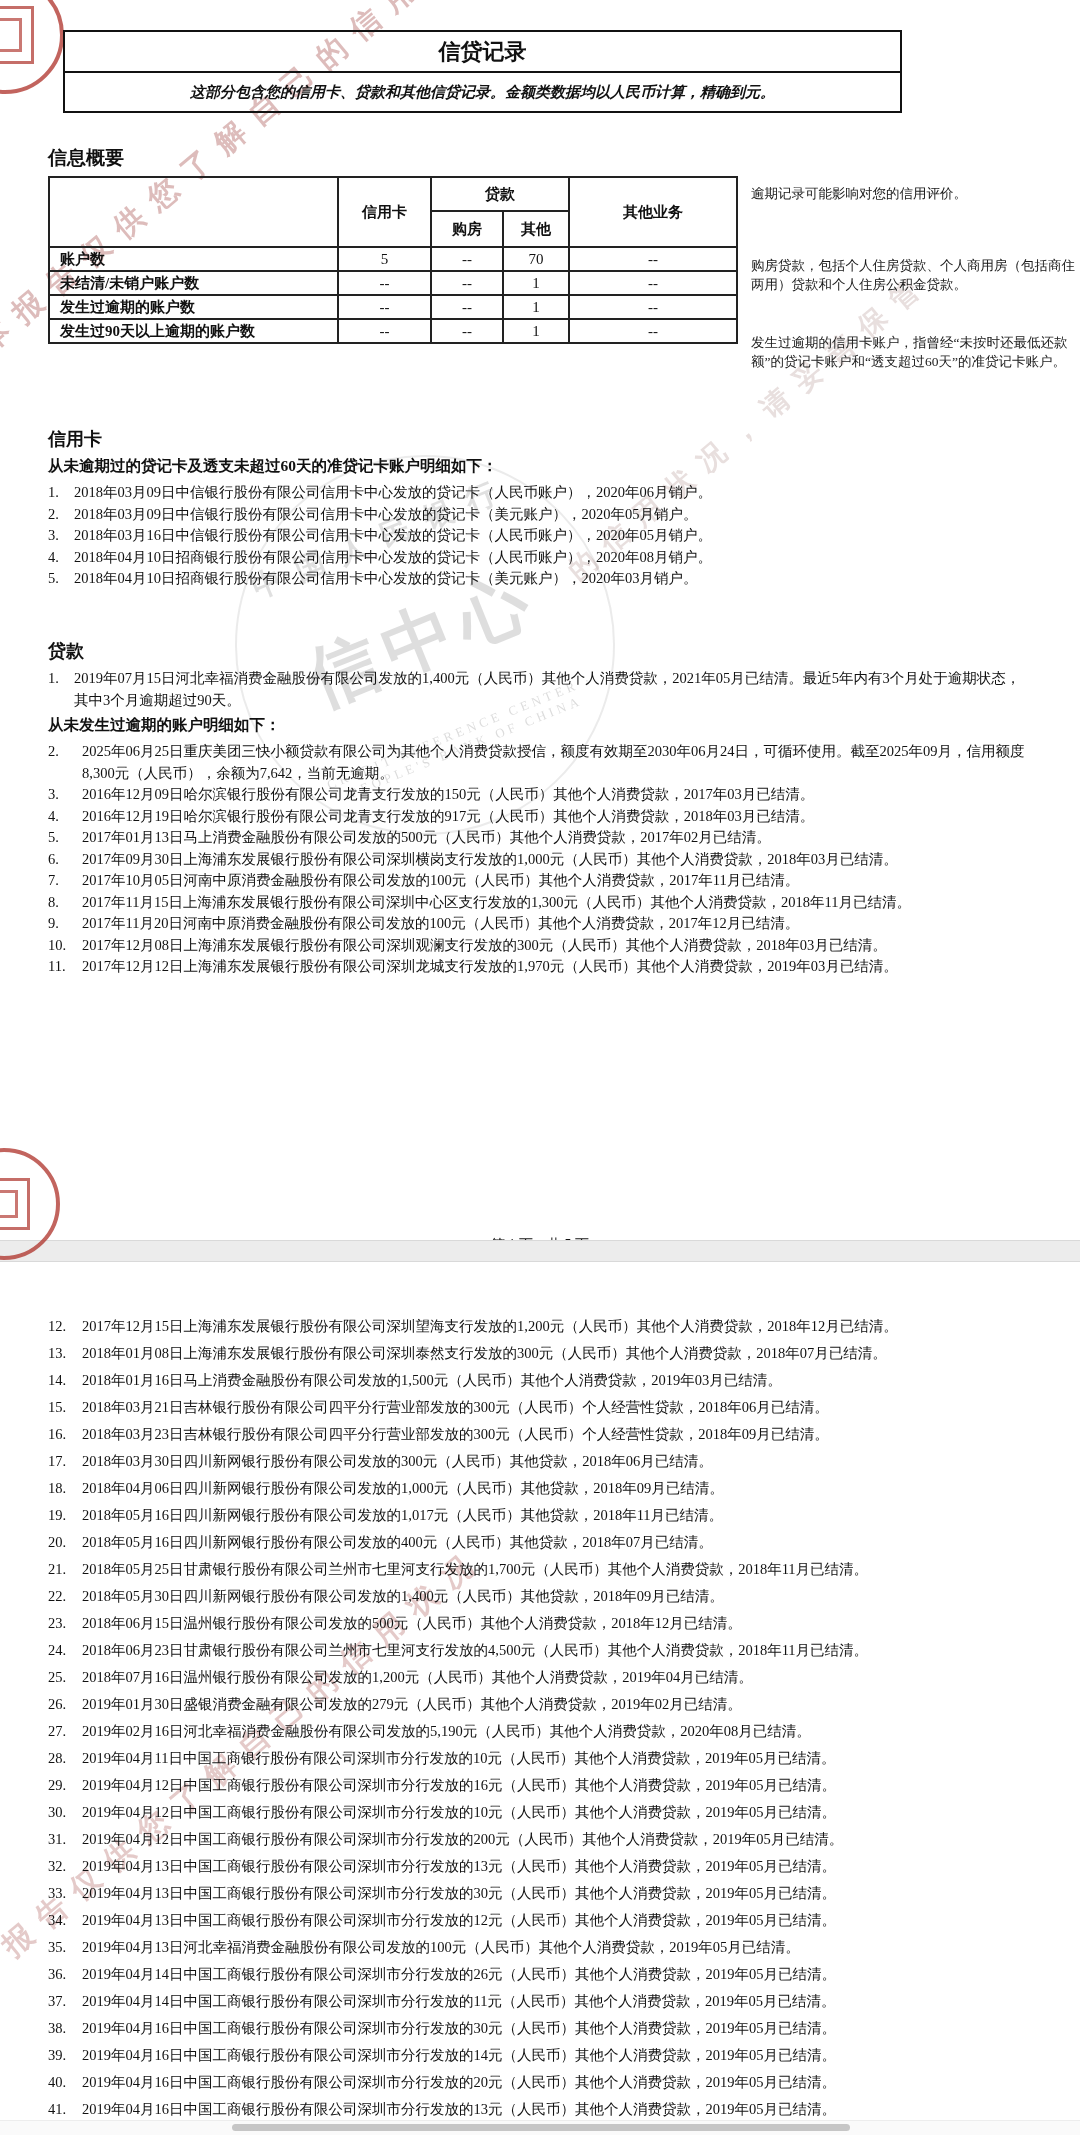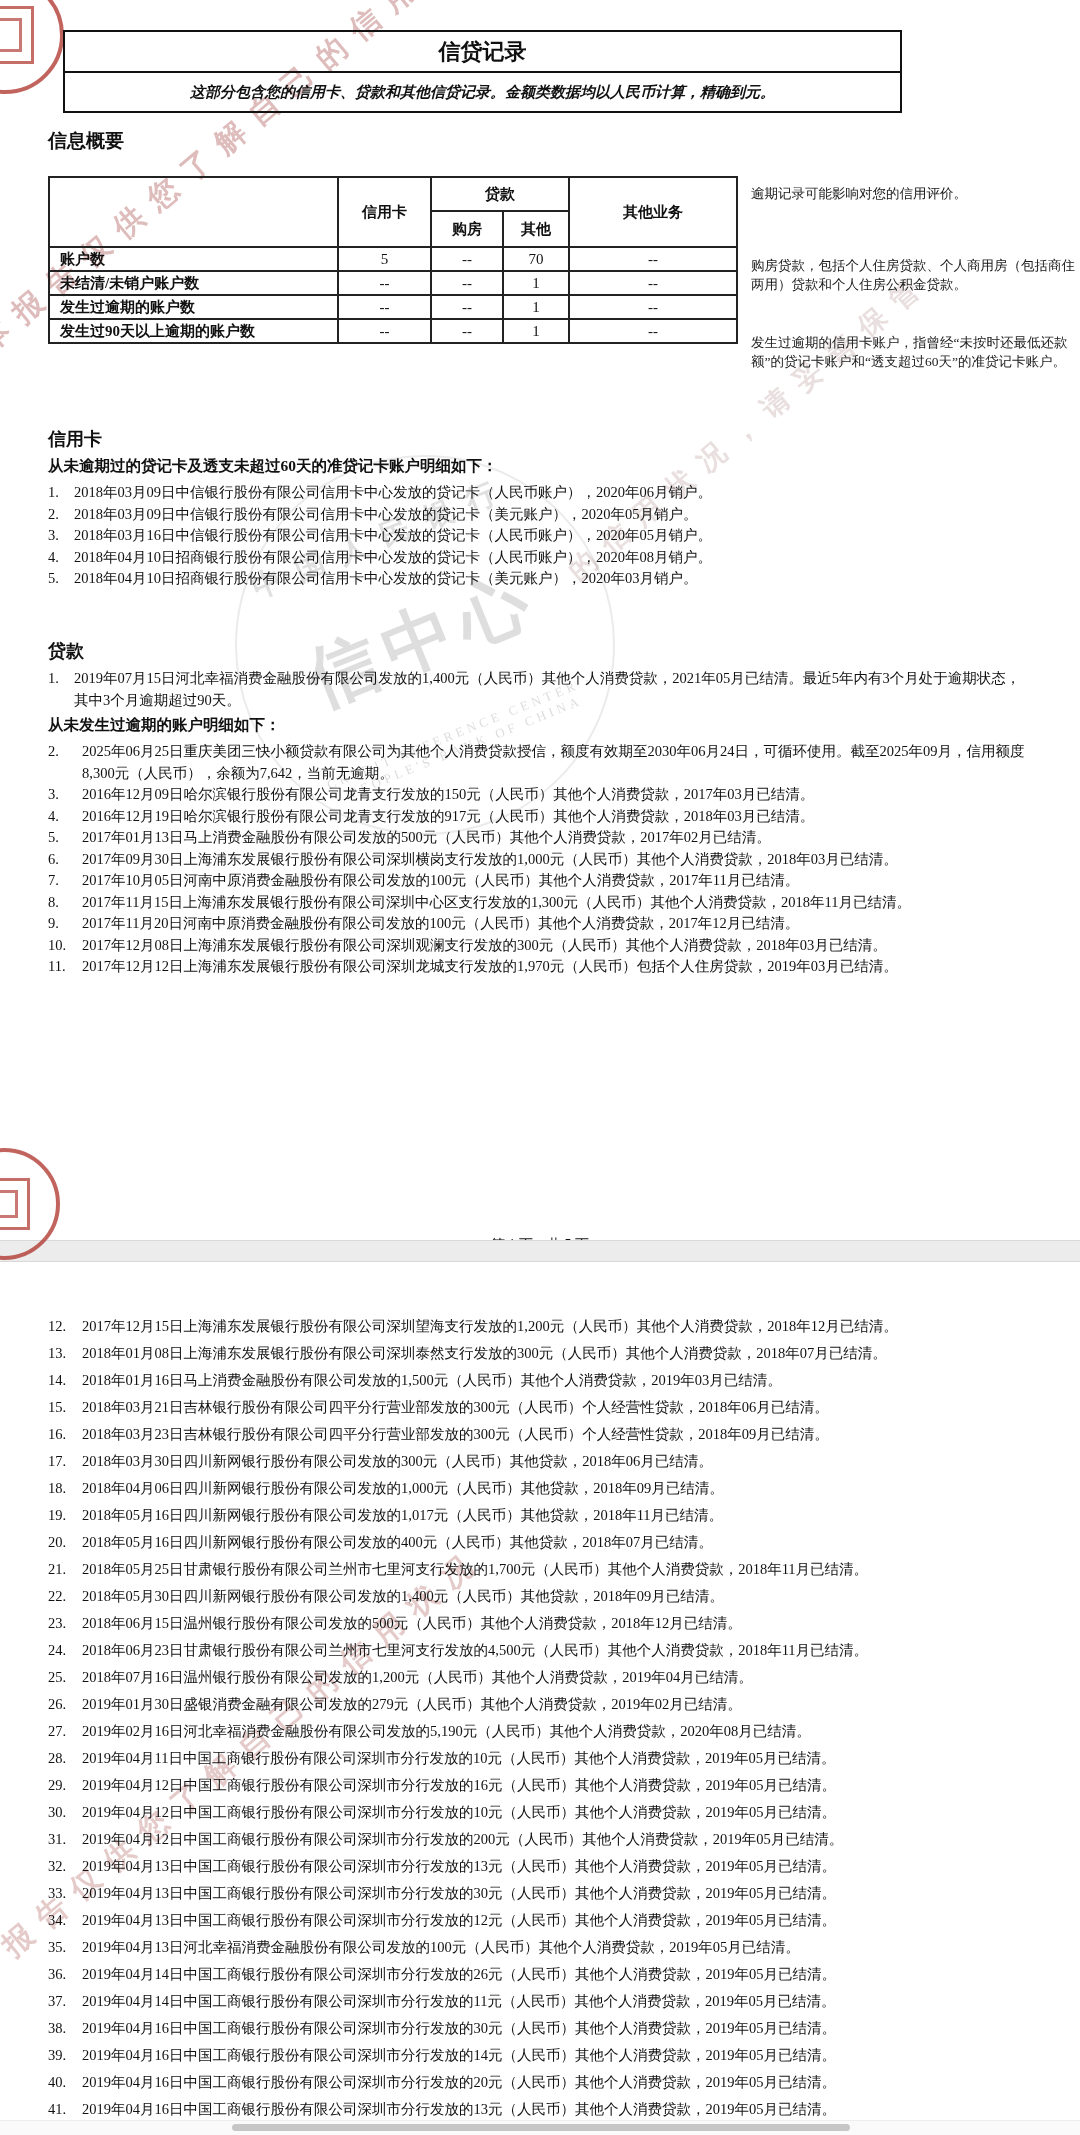--- a/index.html
+++ b/index.html
@@ -44,21 +44,21 @@
   
   .title-box { position:absolute; left:63px; top:30px; width:839px;
     border:2px solid #111; background:transparent; }
   .title-box .ttl { text-align:center; font-size:22px; font-weight:bold;
     padding:5px 0 4px; border-bottom:2px solid #111; }
   .title-box .sub { text-align:center; font-size:15px; font-weight:bold;
     font-style:italic; padding:10px 6px 9px; }
 
   
   .sec-heading { position:absolute; left:48px; font-size:19px; font-weight:bold; }
-  .summary-heading { top:128px; }
+  .summary-heading { top:145px; }
   table.summary { position:absolute; left:48px; top:176px; border-collapse:collapse;
     font-size:15px; }
   table.summary th, table.summary td { border:2px solid #222; padding:0 8px;
     text-align:center; vertical-align:middle; }
   table.summary td.lbl { text-align:left; font-weight:bold; padding-left:10px; }
   table.summary thead th { font-weight:bold; }
   table.summary thead tr.r1 th { height:34px; }
   table.summary thead tr.r2 th { height:36px; }
   table.summary tbody td { height:24px; }
 
@@ -264,21 +264,21 @@
           <span class="txt">2017年11月20日河南中原消费金融股份有限公司发放的100元（人民币）其他个人消费贷款，2017年12月已结清。</span>
         </div>
 
         <div class="item">
           <span class="num">10.</span>
           <span class="txt">2017年12月08日上海浦东发展银行股份有限公司深圳观澜支行发放的300元（人民币）其他个人消费贷款，2018年03月已结清。</span>
         </div>
 
         <div class="item">
           <span class="num">11.</span>
-          <span class="txt">2017年12月12日上海浦东发展银行股份有限公司深圳龙城支行发放的1,970元（人民币）包括个人住房贷款，2019年03月已结清。</span>
+          <span class="txt">2017年12月12日上海浦东发展银行股份有限公司深圳龙城支行发放的1,970元（人民币）其他个人消费贷款，2019年03月已结清。</span>
         </div>
       </div>
   </div>
 
   <div class="page-footer">第 1 页，共 5 页</div>
 </div>
 
 <div class="page-gap"></div>
 
 <div class="page page2">

